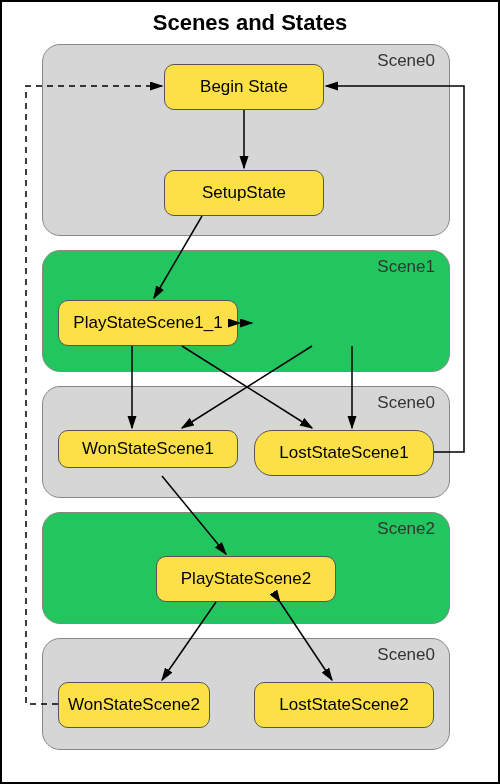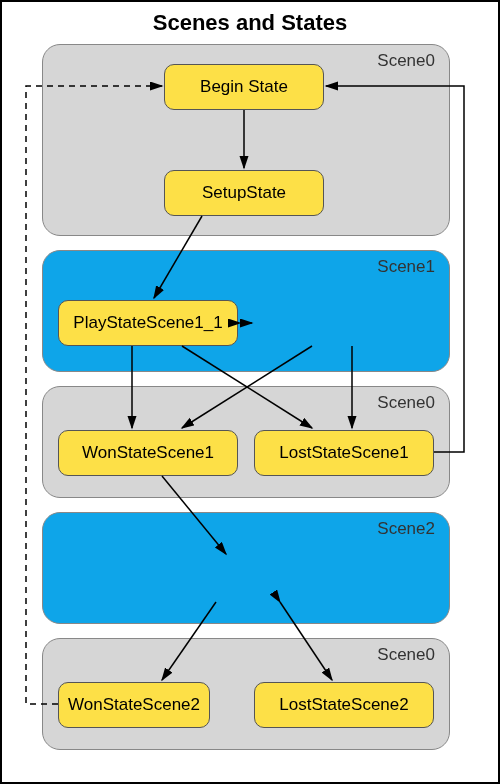--- a/index.html
+++ b/index.html
@@ -29,21 +29,21 @@
   .scene-box {
     position: absolute;
     border: 1px solid #888;
     border-radius: 18px;
     box-sizing: border-box;
   }
   .scene-light {
     background: #d6d6d6;
   }
   .scene-dark {
-    background: #0ea5e9;
+    background: #22c55e;
   }
   .scene-label {
     position: absolute;
     top: 6px;
     right: 14px;
     font-size: 17px;
     color: #333;
   }
   .state {
     position: absolute;
@@ -95,24 +95,25 @@
     <div class="scene-label">Scene0</div>
   </div>
 
   <div class="state" style="left:162px; top:62px; width:160px; height:46px;">Begin State</div>
 
   <div class="state" style="left:162px; top:168px; width:160px; height:46px;">SetupState</div>
 
   <div class="state" style="left:56px; top:298px; width:180px; height:46px;">PlayStateScene1_1</div>
 
 
-  <div class="state" style="left:56px; top:428px; width:180px; height:46px;">WonStateScene1</div>
+  <div class="state" style="left:56px; top:428px; width:180px; height:38px;">WonStateScene1</div>
 
-  <div class="state" style="left:252px; top:428px; width:180px; height:46px;">LostStateScene1</div>
+  <div class="state" style="left:252px; top:428px; width:180px; height:46px;border-radius:18px;">LostStateScene1</div>
 
+  <div class="state" style="left:154px; top:554px; width:180px; height:46px;">PlayStateScene2</div>
 
   <div class="state" style="left:56px; top:680px; width:152px; height:46px;">WonStateScene2</div>
 
   <div class="state" style="left:252px; top:680px; width:180px; height:46px;">LostStateScene2</div>
 
   <svg class="arrows">
     <defs>
       <marker id="ah" markerWidth="10" markerHeight="10" refX="8" refY="3" orient="auto" markerUnits="strokeWidth">
         <path d="M0,0 L0,6 L9,3 z" fill="#000"></path>
       </marker>

